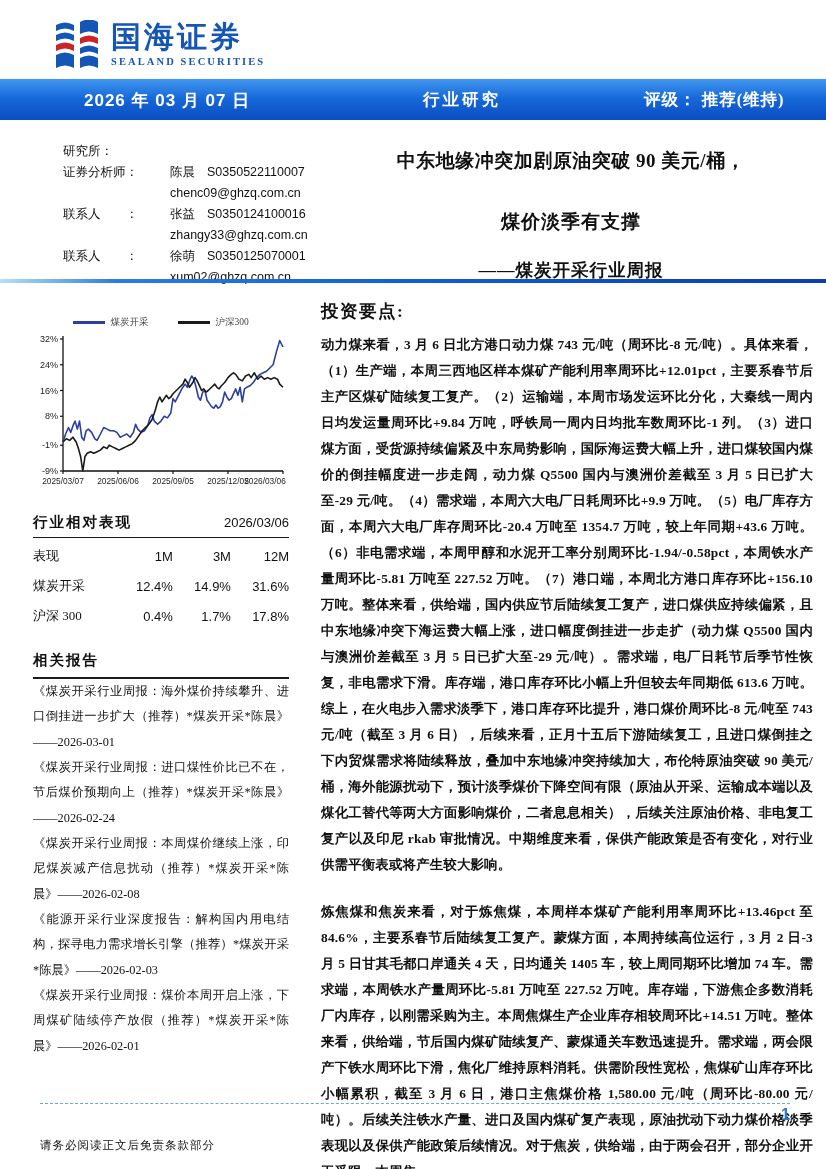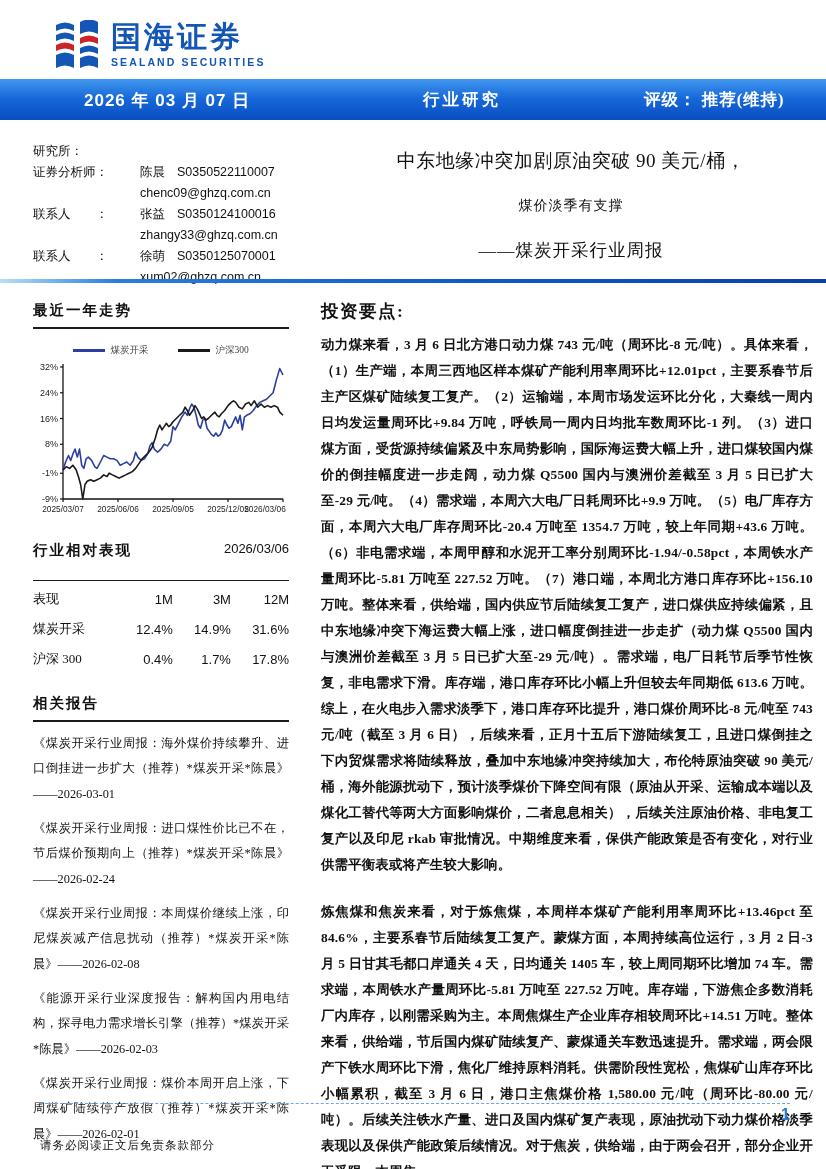--- a/index.html
+++ b/index.html
@@ -5,66 +5,66 @@
   html,body{margin:0;padding:0;background:#e8e8e8;}
   .page{position:relative;width:826px;height:1169px;background:#ffffff;margin:0 auto;
         font-family:"Liberation Serif","DejaVu Serif",serif;color:#111;overflow:hidden;}
 
   
   .logo-block{position:absolute;left:54px;top:20px;display:flex;align-items:center;gap:11px;}
   .logo-mark{width:46px;height:50px;}
   .logo-text{display:flex;flex-direction:column;line-height:1;}
   .logo-cn{font-family:Liberation Serif, serif;font-weight:700;
            font-size:30px;color:var(--accent-blue);letter-spacing:3px;}
-  .logo-en{font-family:Liberation Sans, sans-serif;font-weight:700;
+  .logo-en{font-family:Liberation Serif, serif;font-weight:700;
            font-size:10.5px;color:var(--accent-blue);letter-spacing:2.1px;margin-top:5px;}
 
   
   .blue-bar{position:absolute;left:0;top:79px;width:816px;height:41px;
             background:linear-gradient(180deg,var(--bar-top) 0%,#1668d8 48%,var(--bar-bottom) 100%);
             color:#fff;padding-left:44px;}
   .blue-bar span{position:absolute;top:50%;transform:translateY(-50%);white-space:nowrap;font-weight:700;}
   .bar-date{left:84px;font-size:17px;font-family:"Liberation Sans","DejaVu Sans",sans-serif;letter-spacing:1px;}
   .bar-section{left:423px;font-size:16.5px;letter-spacing:3px;}
   .bar-rating{left:644px;font-size:16.5px;letter-spacing:1px;}
 
   
   .analyst-block{position:absolute;left:33px;top:141px;width:290px;font-size:12.5px;line-height:21px;}
   .a-row{display:flex;}
-  .a-label{width:107px;flex:0 0 107px;}
+  .a-label{width:107px;flex:0 0 107px;margin-left:30px;}
   .a-val{font-family:"Liberation Sans","DejaVu Sans",sans-serif;white-space:nowrap;}
   .a-name{margin-right:12px;font-family:"Liberation Serif",serif;}
 
   
-  .title-block{position:absolute;left:330px;top:148px;width:482px;text-align:center;font-weight:400;}
+  .title-block{position:absolute;left:330px;top:148px;width:482px;text-align:center;font-weight:700;}
   .title-l1{font-size:19px;letter-spacing:0.5px;}
-  .title-l2{font-size:14px;margin-top:23px;letter-spacing:1px;text-align:center;}
+  .title-l2{font-size:19px;margin-top:35px;letter-spacing:1px;text-align:center;}
   .title-l3{font-size:17.5px;margin-top:23px;letter-spacing:1px;}
 
   .divider{position:absolute;left:0;top:279px;width:826px;height:4px;
            background:linear-gradient(90deg,var(--divider-a) 0%,#2a7de0 14%,#0f5ad0 55%,var(--divider-c) 100%);}
 
   
   .left-col{position:absolute;left:33px;top:301px;width:256px;}
   .side-heading{font-size:14.5px;font-weight:700;letter-spacing:2px;padding-bottom:7px;
                 border-bottom:2px solid #1a1a1a;}
   .legend-row{margin-top:15px;display:flex;justify-content:center;gap:30px;
               font-size:9.5px;color:#444;align-items:center;}
   .legend-item{display:flex;align-items:center;gap:5px;}
   .legend-swatch{width:32px;height:2.5px;display:inline-block;}
   .trend-svg{display:block;margin-top:4px;}
 
-  .perf-head-row{margin-top:22px;display:flex;justify-content:space-between;align-items:flex-start;
-                 border-bottom:1.5px solid #1a1a1a;padding-bottom:20px;}
+  .perf-head-row{margin-top:22px;display:flex;justify-content:space-between;align-items:center;
+                 border-bottom:1.5px solid #1a1a1a;padding-bottom:5px;}
   .perf-date{font-family:"Liberation Sans","DejaVu Sans",sans-serif;font-size:13px;}
   .perf-table{width:100%;border-collapse:collapse;font-size:13px;margin-top:3px;}
   .perf-table td{padding:6px 0;}
   .perf-table td.num{text-align:right;font-family:"Liberation Sans","DejaVu Sans",sans-serif;}
   .reports-heading{margin-top:20px;}
-  .report-item{font-size:12.3px;line-height:2.06;text-align:justify;margin-top:9px;color:#111;}
+  .report-item{font-size:12.3px;line-height:2.06;text-align:justify;color:#111;}
 
   
   .right-col{position:absolute;left:321px;top:299px;width:492px;}
   .invest-heading{font-size:17.5px;font-weight:800;letter-spacing:1.5px;}
   .body-para{font-size:13.4px;font-weight:700;line-height:26px;text-align:justify;
              margin:9px 0 0 0;letter-spacing:0.2px;}
   .body-para + .body-para{margin-top:21px;}
 
   
   .footer{position:absolute;left:40px;top:1103px;width:750px;border-top:1px dashed var(--footer-line-blue);
@@ -134,21 +134,20 @@
   <div class="title-block">
     <div class="title-l1">中东地缘冲突加剧原油突破 90 美元/桶，</div>
     <div class="title-l2">煤价淡季有支撑</div>
     <div class="title-l3">——煤炭开采行业周报</div>
   </div>
 
   <div class="divider"></div>
 
   <div class="left-col">
 
-    <div class="side-heading">最近一年走势</div>
 
     <div class="legend-row">
       <span class="legend-item">
         <span class="legend-swatch" style="background: rgb(43, 63, 158);"></span>
         <span>煤炭开采</span>
       </span>
       <span class="legend-item">
         <span class="legend-swatch" style="background: rgb(26, 26, 26);"></span>
         <span>沪深300</span>
       </span>

